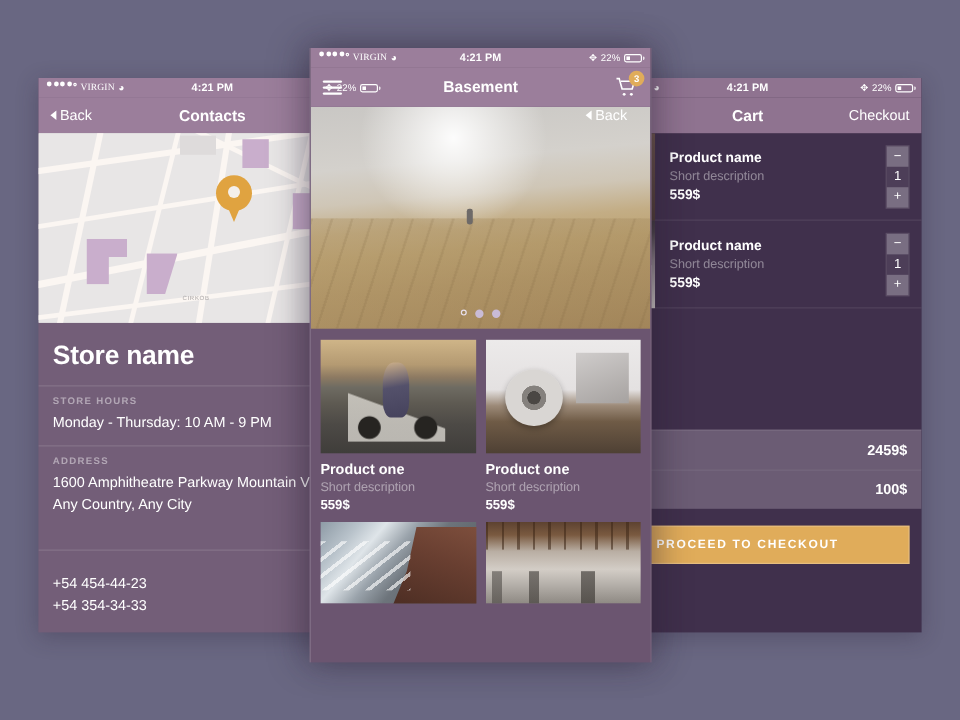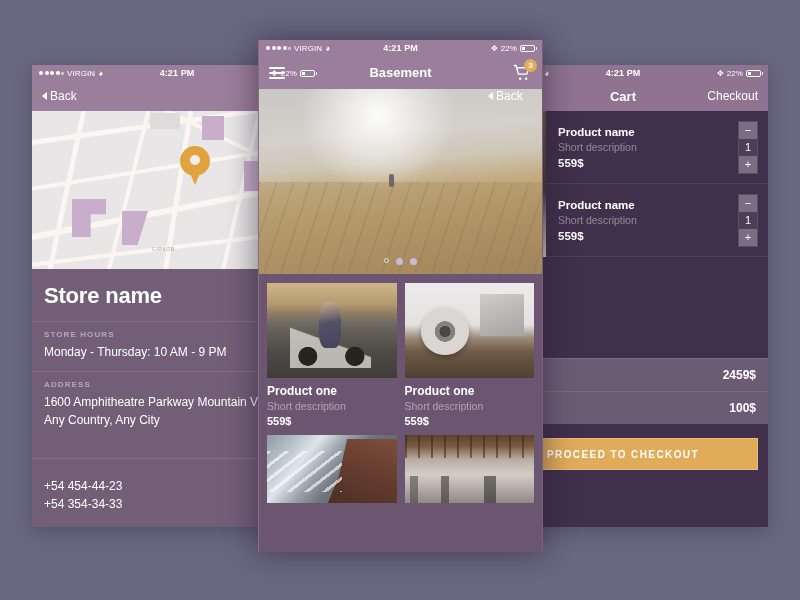--- a/index.html
+++ b/index.html
@@ -25,21 +25,21 @@
   .statusbar {
     height: 16px;
     display: flex;
     align-items: center;
     padding: 0 7px;
     font-size: 8.5px;
     color: #ffffff;
     letter-spacing: .1px;
     position: relative;
   }
-  .sb-left { display: flex; align-items: center; gap: 3px; }
+  .sb-left { display: flex; align-items: flex-start; gap: 3px; font-family: Liberation Serif, serif; }
   .sb-dots { display: flex; gap: 1.5px; align-items: center; }
   .sb-dots i {
     width: 4px; height: 4px; border-radius: 50%;
     background: #fff; display: block;
   }
   .sb-dots i.hollow { background: transparent; border: 1px solid #fff; width: 3px; height: 3px; }
   .sb-carrier { font-size: 8px; }
   .sb-center {
     position: absolute; left: 0; right: 0; text-align: center;
     font-size: 9px; font-weight: bold;
@@ -401,20 +401,21 @@
             <i></i>
           </span>
       </div>
     </div>
 
     <div class="navbar">
       <div class="nav-side">
         <span class="chev"></span>
         <span>Back</span>
       </div>
+      <div class="nav-title">Contacts</div>
     </div>
 
     <div class="map">
       <div class="map-bg"></div>
 
       <div class="road" style="left:-30px; top:8px; width:360px; height:5px; transform:rotate(-8deg);"></div>
       <div class="road" style="left:-30px; top:52px; width:360px; height:4px; transform:rotate(-9deg);"></div>
       <div class="road" style="left:-20px; top:92px; width:360px; height:6px; transform:rotate(-11deg);"></div>
       <div class="road" style="left:-20px; top:132px; width:360px; height:4px; transform:rotate(-7deg);"></div>
       <div class="road" style="left:30px; top:-40px; width:5px; height:260px; transform:rotate(12deg);"></div>

